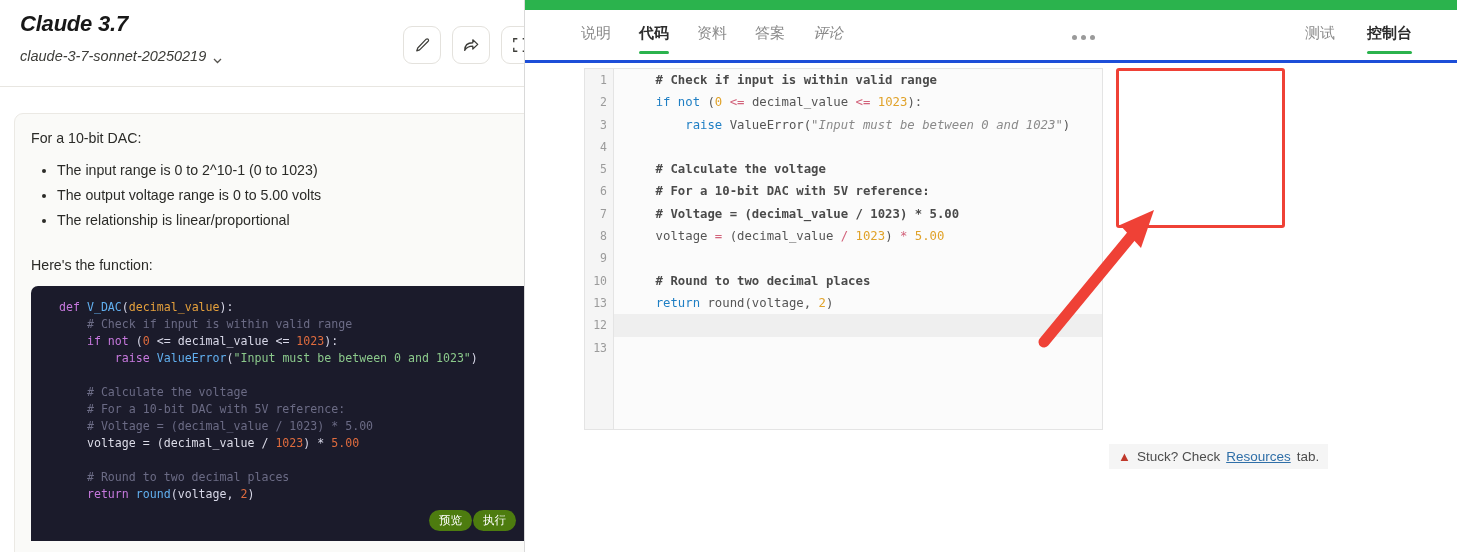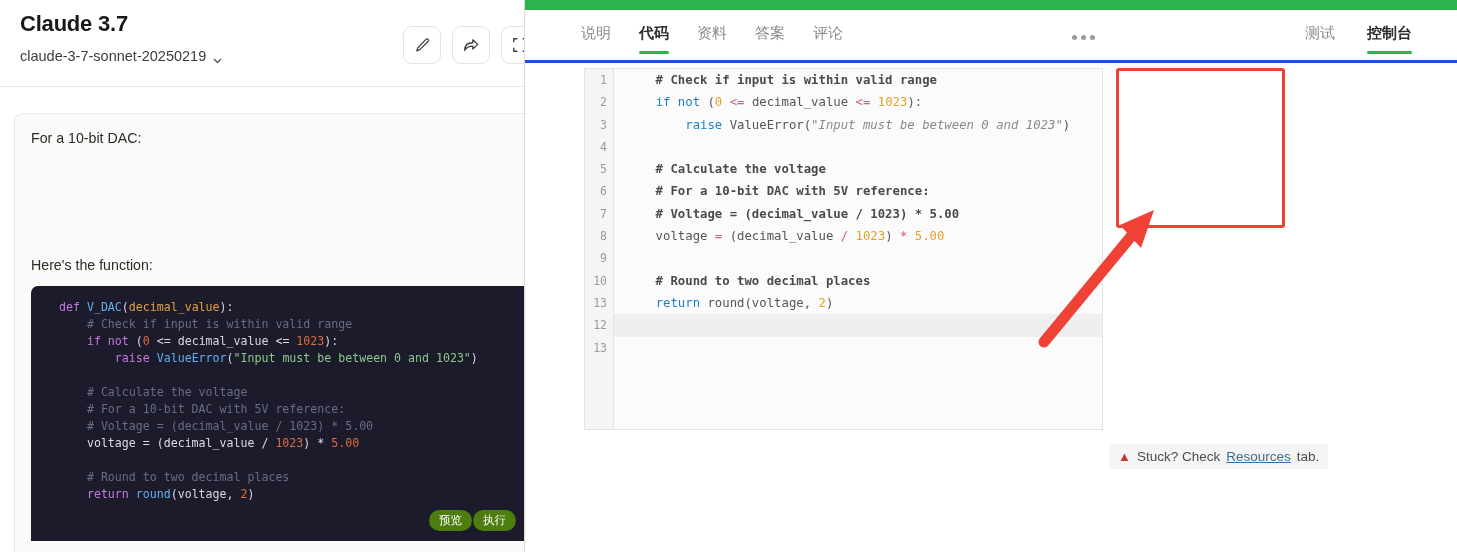--- a/index.html
+++ b/index.html
@@ -16,20 +16,21 @@
     position: absolute; left: 0; top: 0;
     width: 524px; height: 552px;
     background: #ffffff;
     overflow: hidden;
   }
   .left-header {
     position: absolute; left: 0; top: 0;
     width: 524px; height: 86px;
     border-bottom: 1px solid #e8e6e1;
     background: #fff;
+    font-style: italic;
   }
   .title-main {
     position: absolute; left: 20px; top: 11px;
     font-size: 22px; font-weight: bold; color: #181818;
     letter-spacing: -0.2px;
   }
   .title-sub-wrap {
     position: absolute; left: 20px; top: 48px;
     display: flex; align-items: center; gap: 6px;
     cursor: pointer;
@@ -246,20 +247,25 @@
             <path d="M12 2 L16 2 L16 6" fill="none" stroke="#3d3d39" stroke-width="1.5"></path>
             <path d="M16 12 L16 16 L12 16" fill="none" stroke="#3d3d39" stroke-width="1.5"></path>
             <path d="M6 16 L2 16 L2 12" fill="none" stroke="#3d3d39" stroke-width="1.5"></path>
           </svg>
         </span>
       </div>
     </div>
 
     <div class="artifact-card">
       <div class="art-text art-p1">For a 10-bit DAC:</div>
+      <ul class="art-ul" id="artifact-bullets">
+          <li>The input range is 0 to 2^10-1 (0 to 1023)</li>
+          <li>The output voltage range is 0 to 5.00 volts</li>
+          <li>The relationship is linear/proportional</li>
+        </ul>
       <div class="art-text art-p2">Here's the function:</div>
 
       <div class="code-dark">
         <pre id="dark-code"><span class="dk-kw">def </span><span class="dk-fn">V_DAC</span><span class="dk-op">(</span><span class="dk-param">decimal_value</span><span class="dk-op">):</span>
 <span class="dk-com">    # Check if input is within valid range</span>
 <span class="dk-plain">    </span><span class="dk-kw">if not </span><span class="dk-op">(</span><span class="dk-num">0</span><span class="dk-op"> &lt;= decimal_value &lt;= </span><span class="dk-num">1023</span><span class="dk-op">):</span>
 <span class="dk-plain">        </span><span class="dk-kw">raise </span><span class="dk-fn">ValueError</span><span class="dk-op">(</span><span class="dk-str">"Input must be between 0 and 1023"</span><span class="dk-op">)</span>
 <span class="dk-plain"></span>
 <span class="dk-com">    # Calculate the voltage</span>
 <span class="dk-com">    # For a 10-bit DAC with 5V reference:</span>
@@ -277,21 +283,21 @@
 
   <div class="right-panel">
     <div class="green-bar"></div>
 
     <div class="tabbar">
       <div id="left-tabs">
           <div class="tab" style="left: 56px;">说明</div>
           <div class="tab active" style="left: 114px;">代码</div>
           <div class="tab" style="left: 172px;">资料</div>
           <div class="tab" style="left: 230px;">答案</div>
-          <div class="tab" style="left: 288px;">评论</div>
+          <div class="tab" style="left: 288px; font-style: italic;">评论</div>
         </div>
       <div class="dots-btn">
         <i></i>
           <i></i>
           <i></i>
       </div>
       <div id="right-tabs">
           <div class="tab" style="left: 780px;">测试</div>
           <div class="tab active" style="left: 842px;">控制台</div>
         </div>

